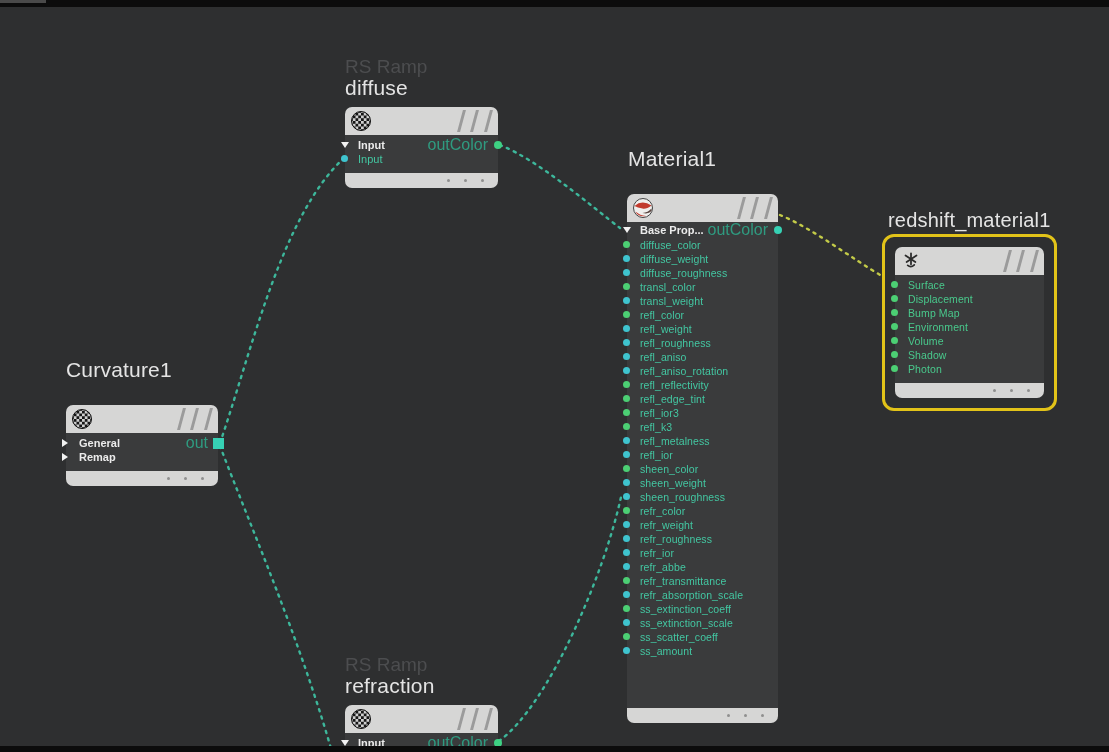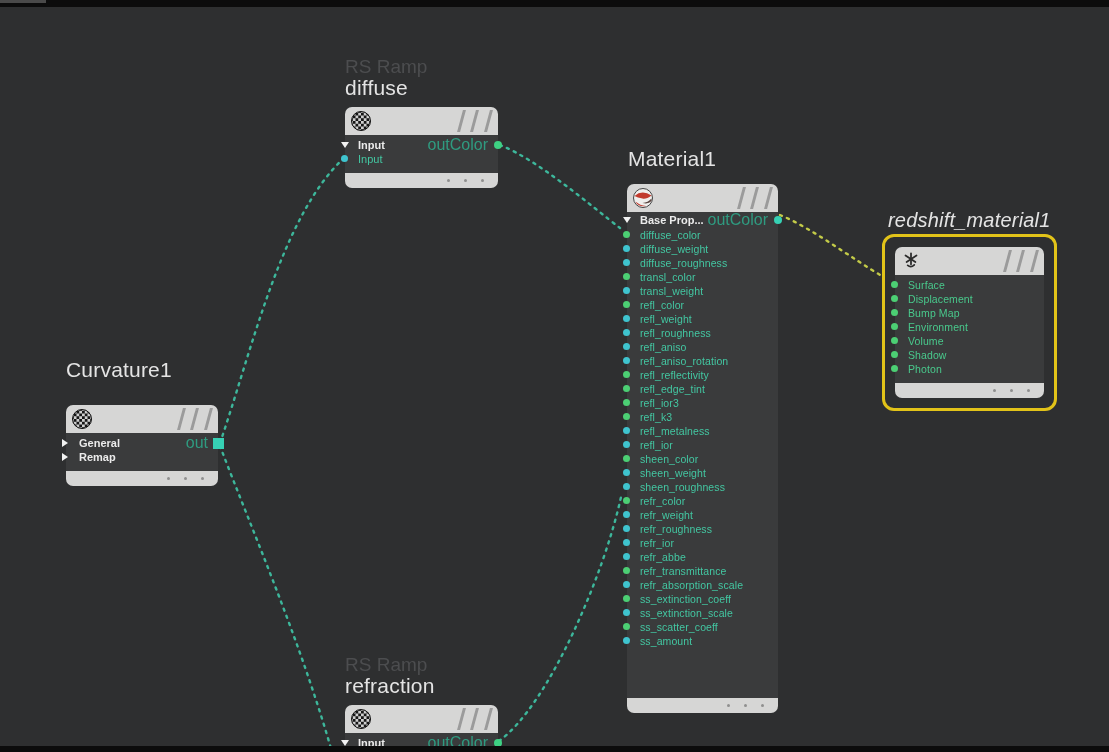--- a/index.html
+++ b/index.html
@@ -59,36 +59,36 @@
   .edge-marker{position:absolute;left:-4px;}
   .in-marker{position:absolute;left:4px;}
   .tri-down{width:0;height:0;border-left:4.5px solid transparent;
             border-right:4.5px solid transparent;border-top:6px solid #f2f2f2;}
   .tri-right{width:0;height:0;border-top:4.5px solid transparent;
              border-bottom:4.5px solid transparent;border-left:6px solid #f2f2f2;}
 
   
   #node-diffuse{left:345px;top:107px;width:153px;}
   #node-curvature{left:66px;top:405px;width:152px;}
-  #node-material{left:627px;top:184px;width:151px;}
+  #node-material{left:627px;top:194px;width:151px;}
   #node-refraction{left:345px;top:705px;width:153px;}
   #node-redshift-wrap{position:absolute;left:882px;top:234px;z-index:2;
       border:3px solid var(--selection-yellow,#e2c319);border-radius:12px;padding:10px;}
   #node-redshift{position:relative;width:149px;}
 
   #material-params .node-row{height:14px;}
   #material-groups{padding-top:8px;}
   .group-label{padding-left:13px;font-size:10.5px;font-weight:700;
                color:var(--label-white,#ebebeb);white-space:nowrap;}
 
   #title-rsramp-diffuse{left:345px;top:57px;}
   #title-diffuse{left:345px;top:77px;}
   #title-curvature{left:66px;top:359px;}
   #title-material{left:628px;top:148px;}
-  #title-redshift{left:888px;top:210px;font-size:20px;font-style:italic;}
+  #title-redshift{left:888px;top:210px;font-size:20px;}
   #title-rsramp-refraction{left:345px;top:655px;}
   #title-refraction{left:345px;top:675px;}
 </style>
 </head>
 <body>
 
 <div id="canvas">
 
   <div id="strip-top" class="strip"></div>
   <div id="strip-bottom" class="strip"></div>

